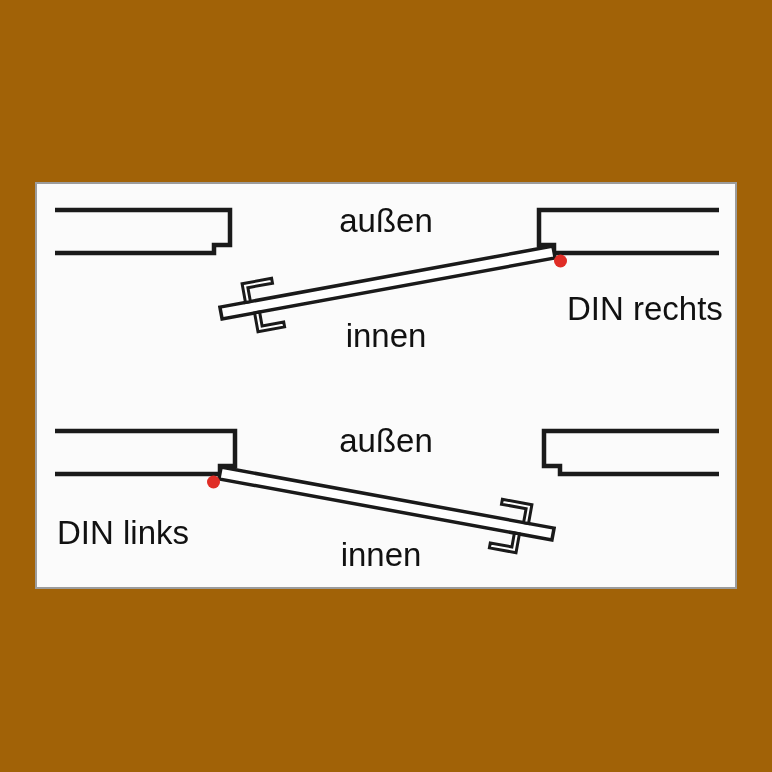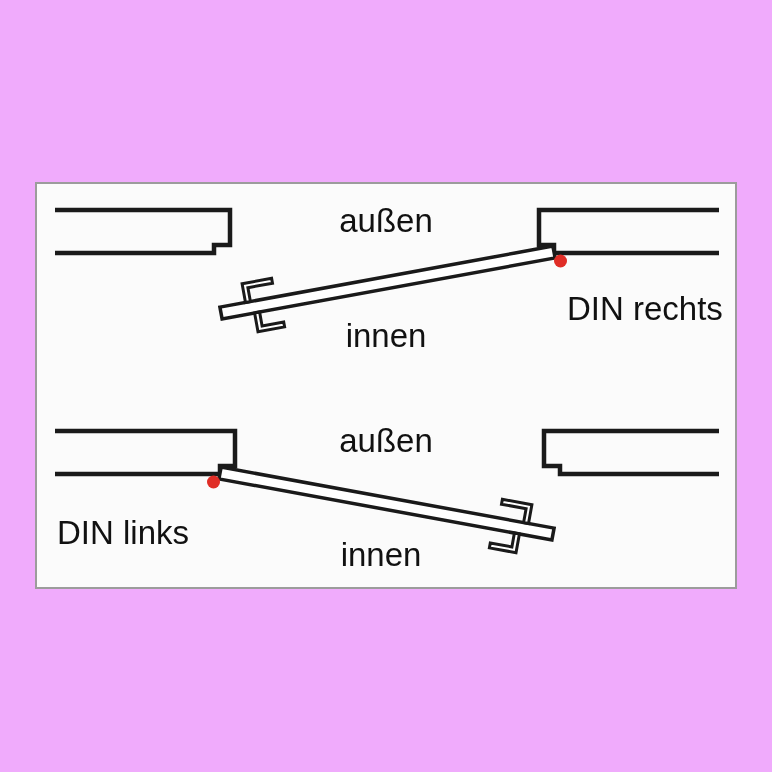--- a/index.html
+++ b/index.html
@@ -4,21 +4,21 @@
 <style>
   html, body {
     margin: 0;
     padding: 0;
     background: #ffffff;
   }
   .canvas {
     position: relative;
     width: 772px;
     height: 772px;
-    background: #f0abfc;
+    background: #a16207;
     overflow: hidden;
     font-family: "Liberation Sans", sans-serif;
   }
   svg text {
     font-family: "Liberation Sans", sans-serif;
     font-size: 33px;
     fill: #111111;
   }
   .frame {
     fill: #fbfbfb;

